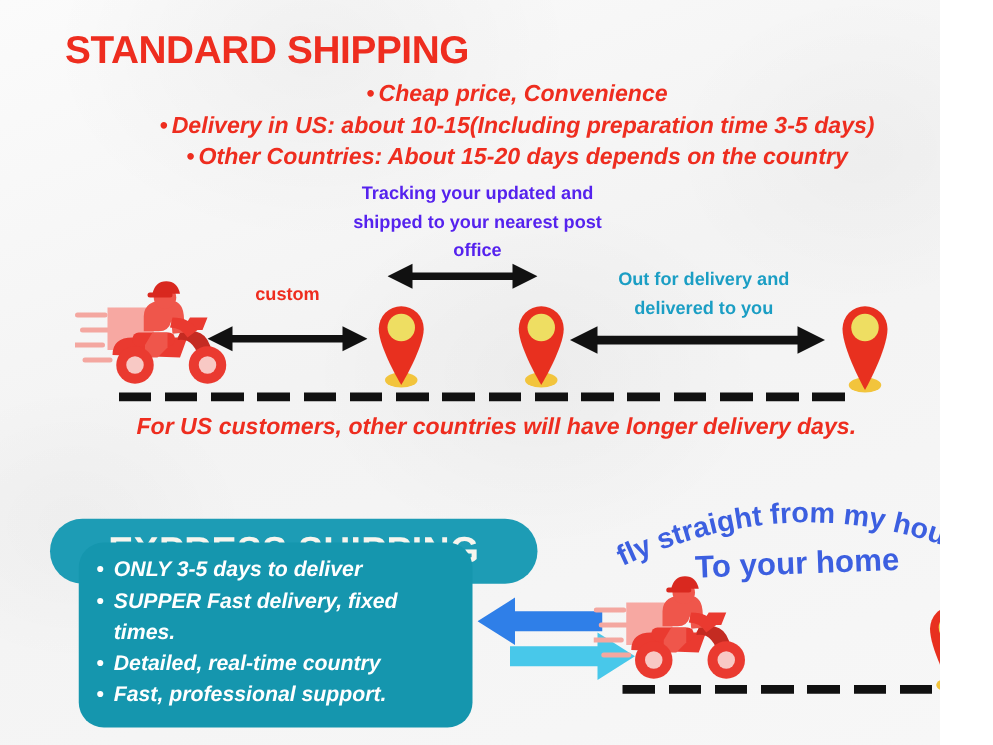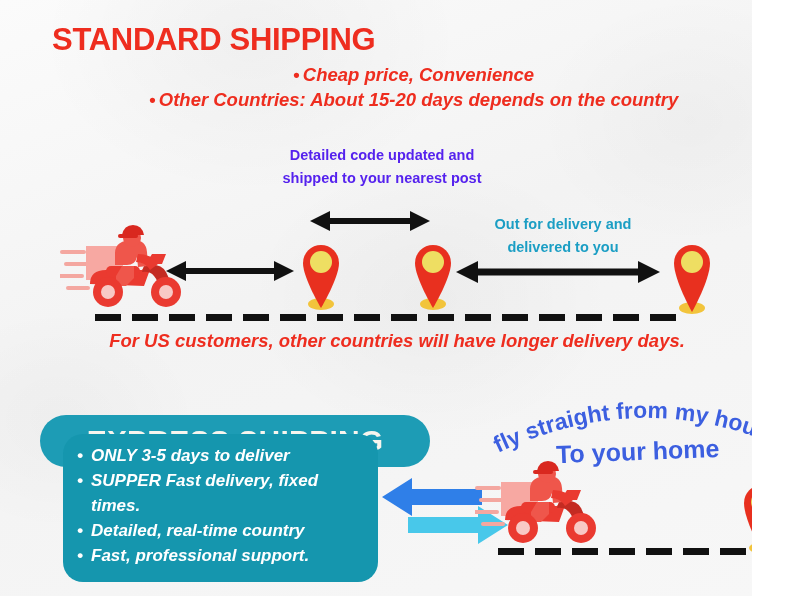--- a/index.html
+++ b/index.html
@@ -189,29 +189,32 @@
 </style>
 </head>
 <body>
 
 <div id="canvas">
 
   <div class="std-title">STANDARD SHIPPING</div>
 
   <div class="std-bullets">
     <div class="row"><span class="dot">•</span><span>Cheap price, Convenience</span></div>
+    <div class="row"><span class="dot">•</span><span>Delivery in US: about 10-15(Including preparation time 3-5 days)</span></div>
     <div class="row"><span class="dot">•</span><span>Other Countries: About 15-20 days depends on the country</span></div>
   </div>
 
   <div class="tracking-note">
-    <div>Detailed code updated and</div>
+    <div>Tracking your updated and</div>
     <div>shipped to your nearest post</div>
+    <div>office</div>
   </div>
 
   <div class="clear-custom">
+    <div>custom</div>
   </div>
 
   <div class="out-delivery">
     <div>Out for delivery and</div>
     <div>delivered to you</div>
   </div>
 
   <svg class="gfx" style="left:60px; top:222px;" width="140" height="92" viewBox="0 0 140 92">
 
     <g stroke="#f4a7a0" stroke-width="4" stroke-linecap="round">

